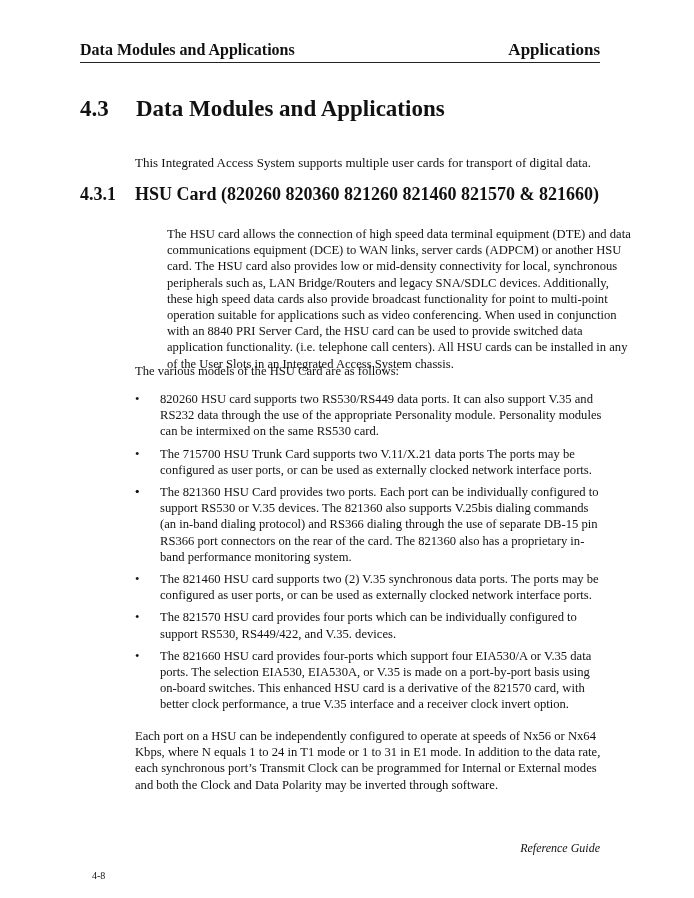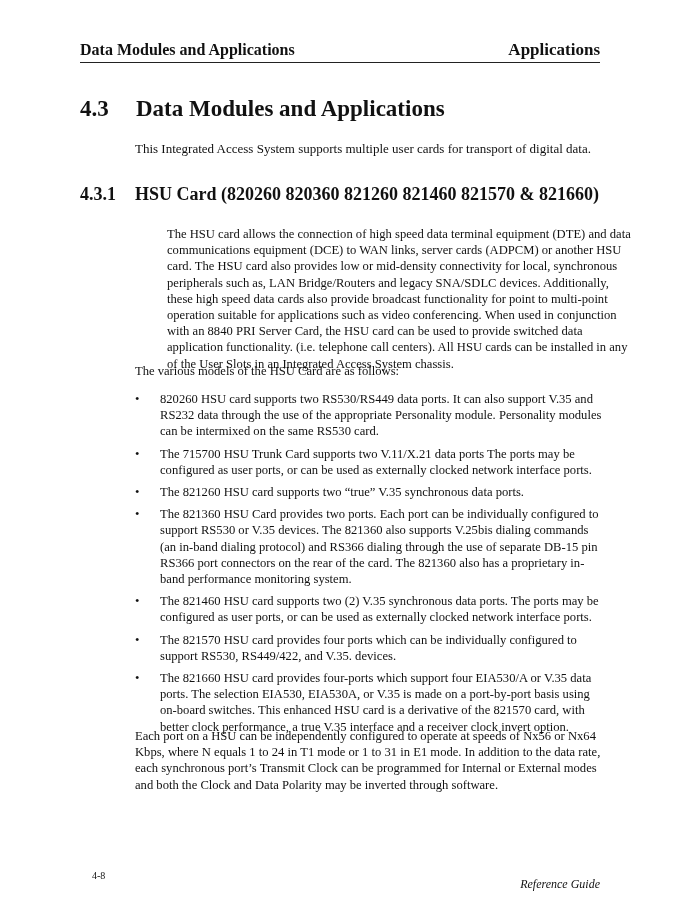--- a/index.html
+++ b/index.html
@@ -4,33 +4,33 @@
 <style>
   html, body { margin: 0; padding: 0; background: #ffffff; }
   body { width: 694px; height: 898px; position: relative; overflow: hidden;
          font-family: "Liberation Serif", "DejaVu Serif", serif; color: #111; }
   .header { position: absolute; left: 80px; top: 40px; width: 520px; height: 22px;
             border-bottom: 1.5px solid #222; }
   .header .left { position: absolute; left: 0; top: 1px; font-weight: bold; font-size: 16px; }
   .header .right { position: absolute; right: 0; top: 0; font-weight: bold; font-size: 17px; text-align: right; }
   .h1 { position: absolute; left: 80px; top: 96px; font-weight: bold; font-size: 23px; }
   .h1 .num { display: inline-block; width: 56px; }
-  .p-intro { position: absolute; left: 135px; top: 141px; font-size: 13px; }
+  .p-intro { position: absolute; left: 135px; top: 155px; font-size: 13px; }
   .h2 { position: absolute; left: 80px; top: 176px; font-weight: bold; font-size: 18px; margin-top: 8px; }
   .h2 .num { display: inline-block; width: 55px; }
   .body { position: absolute; left: 135px; width: 470px; font-size: 12.6px; line-height: 16.2px; }
   .p1 { top: 226px; margin-left: 32px; }
   .p2 { top: 363px; font-family: Liberation Serif, serif; }
   ul.bullets { position: absolute; left: 135px; top: 391px; width: 470px; margin: 0; padding: 0;
                list-style: none; font-size: 12.6px; line-height: 16.2px; }
   ul.bullets li { position: relative; padding-left: 25px; margin-bottom: 6px; }
   ul.bullets li .dot { position: absolute; left: 0; top: 0; }
   .p3 { top: 728px; left: 135px; }
   .footer-left { position: absolute; left: 92px; top: 841px; font-size: 10px; margin-top: 29px; }
-  .footer-right { position: absolute; right: 94px; top: 841px; font-size: 12px; font-style: italic; margin-top: 36px; }
+  .footer-right { position: absolute; right: 94px; top: 841px; font-size: 12px; font-style: italic; }
 </style>
 </head>
 <body>
 
 <div class="header">
   <span class="left">Data Modules and Applications</span>
   <span class="right">Applications</span>
 </div>
 
 <div class="h1">
@@ -42,21 +42,21 @@
 <div class="h2">
   <span class="num">4.3.1</span><span>HSU Card (820260 820360 821260 821460 821570 &amp; 821660)</span>
 </div>
 
 <div class="body p1">The HSU card allows the connection of high speed data terminal equipment (DTE) and data communications equipment (DCE) to WAN links, server cards (ADPCM) or another HSU card. The HSU card also provides low or mid-density connectivity for local, synchronous peripherals such as, LAN Bridge/Routers and legacy SNA/SDLC devices. Additionally, these high speed data cards also provide broadcast functionality for point to multi-point operation suitable for applications such as video conferencing. When used in conjunction with an 8840 PRI Server Card, the HSU card can be used to provide switched data application functionality. (i.e. telephone call centers). All HSU cards can be installed in any of the User Slots in an Integrated Access System chassis.</div>
 <div class="body p2">The various models of the HSU Card are as follows:</div>
 
 <ul class="bullets">
   <li><span class="dot">•</span><span>820260 HSU card supports two RS530/RS449 data ports. It can also support V.35 and RS232 data through the use of the appropriate Personality module. Personality modules can be intermixed on the same RS530 card.</span></li>
   <li><span class="dot">•</span><span>The 715700 HSU Trunk Card supports two V.11/X.21 data ports The ports may be configured as user ports, or can be used as externally clocked network interface ports.</span></li>
-  <li><span class="dot">•</span><span>The 821260 HSU card supports two “true” V.35 synchronous data ports.</span></li>
+  <li><span class="dot">•</span></li>
   <li><span class="dot">•</span><span>The 821360 HSU Card provides two ports. Each port can be individually configured to support RS530 or V.35 devices. The 821360 also supports V.25bis dialing commands (an in-band dialing protocol) and RS366 dialing through the use of separate DB-15 pin RS366 port connectors on the rear of the card. The 821360 also has a proprietary in-band performance monitoring system.</span></li>
   <li><span class="dot">•</span><span>The 821460 HSU card supports two (2) V.35 synchronous data ports. The ports may be configured as user ports, or can be used as externally clocked network interface ports.</span></li>
   <li><span class="dot">•</span><span>The 821570 HSU card provides four ports which can be individually configured to support RS530, RS449/422, and V.35. devices.</span></li>
   <li><span class="dot">•</span><span>The 821660 HSU card provides four-ports which support four EIA530/A or V.35 data ports. The selection EIA530, EIA530A, or V.35 is made on a port-by-port basis using on-board switches. This enhanced HSU card is a derivative of the 821570 card, with better clock performance, a true V.35 interface and a receiver clock invert option.</span></li>
 </ul>
 
 <div class="body p3">Each port on a HSU can be independently configured to operate at speeds of Nx56 or Nx64 Kbps, where N equals 1 to 24 in T1 mode or 1 to 31 in E1 mode. In addition to the data rate, each synchronous port’s Transmit Clock can be programmed for Internal or External modes and both the Clock and Data Polarity may be inverted through software.</div>
 
 <div class="footer-left">4-8</div>
 <div class="footer-right">Reference Guide</div>

